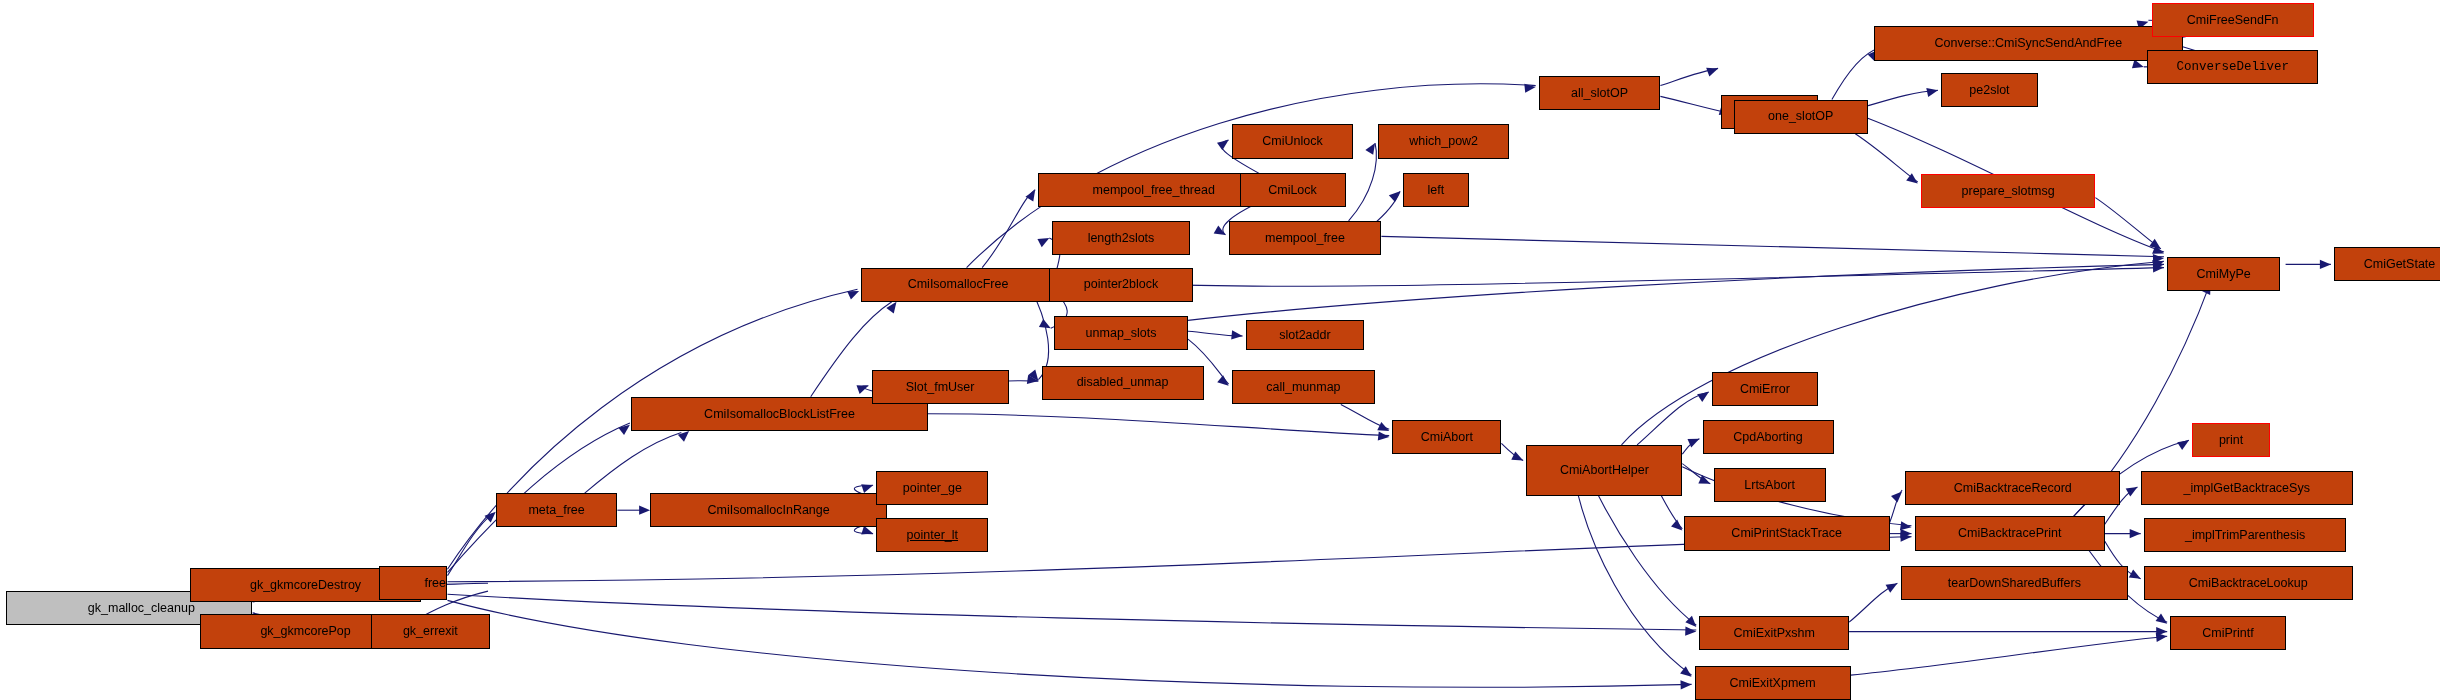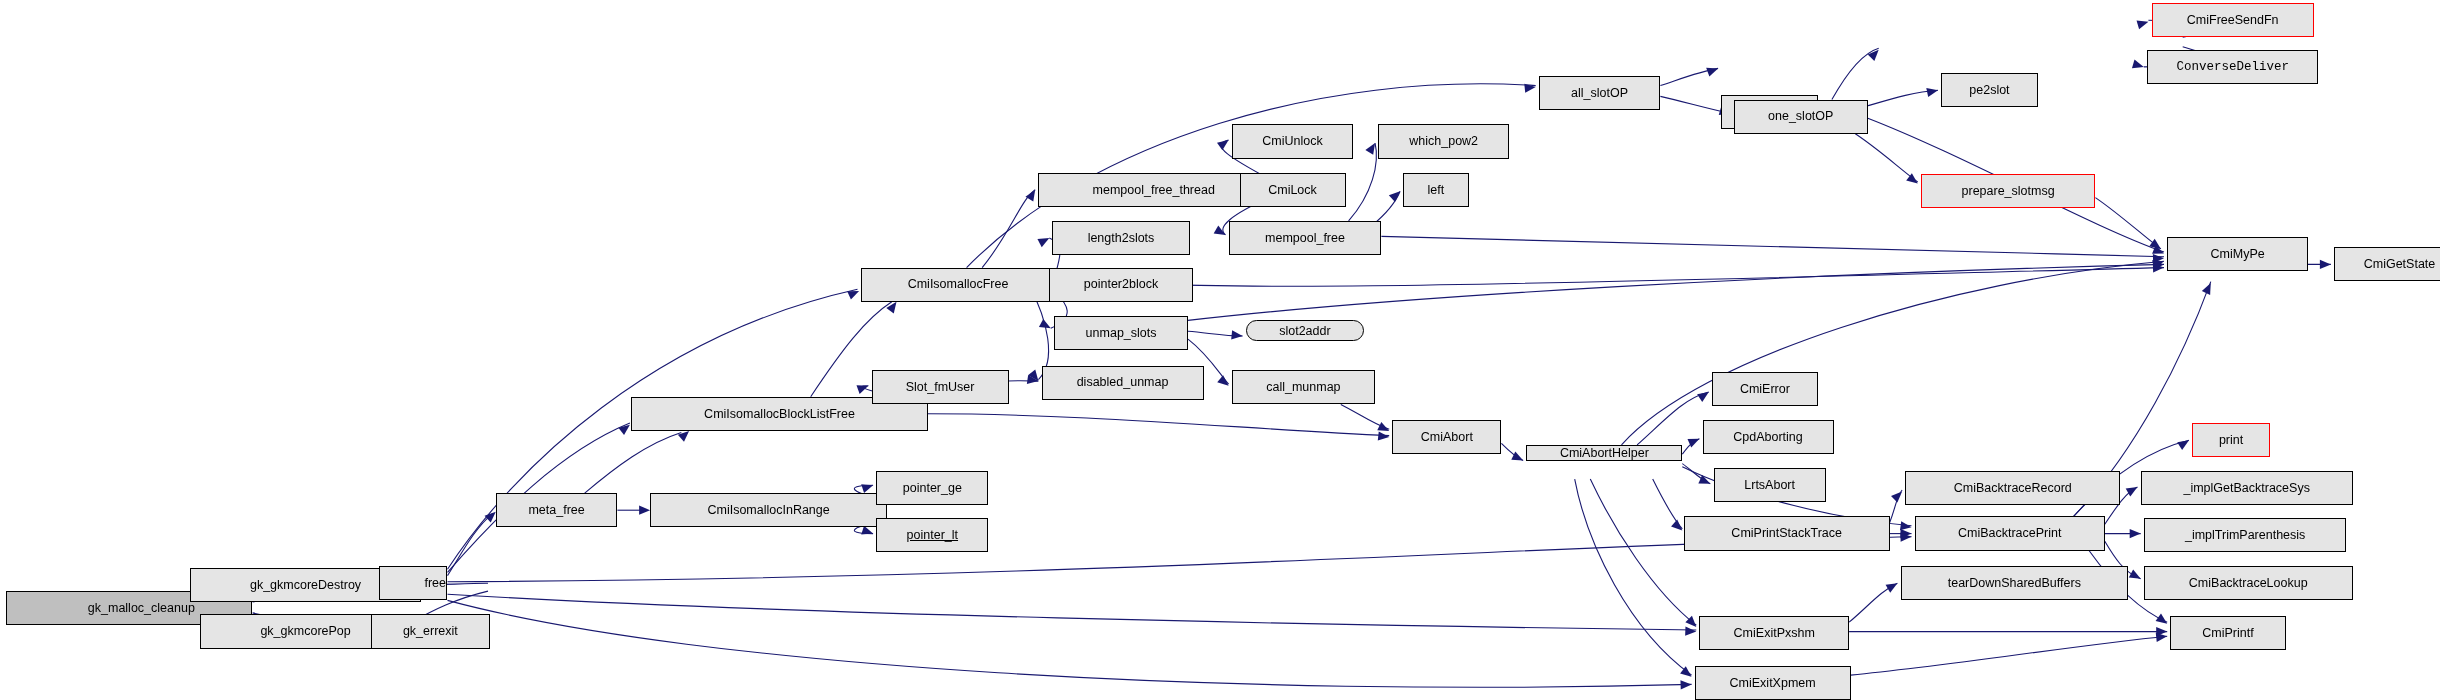--- a/index.html
+++ b/index.html
@@ -1,19 +1,19 @@
 <!DOCTYPE html>
 <html><head>
 <meta charset="utf-8">
 <style>
   html,body{margin:0;padding:0;background:#ffffff;}
   body{width:2440px;height:700px;font-family:"Liberation Sans",sans-serif;}
   #graph{position:relative;width:2440px;height:700px;overflow:hidden;}
   #edges{position:absolute;left:0;top:0;width:2440px;height:700px;}
-  .node{position:absolute;box-sizing:border-box;background:#e5e5e5;border:1px solid #000000;
+  .node{position:absolute;box-sizing:border-box;background:#c2410c;border:1px solid #000000;
         display:flex;align-items:center;justify-content:center;
         font-size:12.5px;color:#000000;line-height:1;white-space:nowrap;z-index:5;}
   .node.red{border-color:#ff0000;}
   .node.root{background:#bfbfbf;border-color:#000000;padding-left:24px;}
 </style>
 </head>
 <body>
 
 <div id="graph">
   <svg id="edges" viewBox="0 0 2440 700" preserveAspectRatio="none">
@@ -165,33 +165,34 @@
     <div class="node" style="left: 1038.4px; top: 172.7px; width: 230.7px; height: 34.2px;">mempool_free_thread</div>
     <div class="node" style="left: 1052.4px; top: 220.9px; width: 137.2px; height: 34.2px;">length2slots</div>
     <div class="node" style="left: 1049.3px; top: 267.6px; width: 143.4px; height: 34.2px;">pointer2block</div>
     <div class="node" style="left: 1054px; top: 315.8px; width: 134.1px; height: 34.2px;">unmap_slots</div>
     <div class="node" style="left: 1041.5px; top: 365.6px; width: 162.1px; height: 34.2px;">disabled_unmap</div>
     <div class="node" style="left: 1231.7px; top: 124.4px; width: 121.6px; height: 34.2px;">CmiUnlock</div>
     <div class="node" style="left: 1239.5px; top: 172.7px; width: 106px; height: 34.2px;">CmiLock</div>
     <div class="node" style="left: 1228.6px; top: 220.9px; width: 152.8px; height: 34.2px;">mempool_free</div>
     <div class="node" style="left: 1378.2px; top: 124.4px; width: 131px; height: 34.2px;">which_pow2</div>
     <div class="node" style="left: 1403.2px; top: 172.7px; width: 65.5px; height: 34.2px;">left</div>
-    <div class="node" style="left: 1245.7px; top: 320.4px; width: 118.5px; height: 21px; border-radius: 14px;">slot2addr</div>
+    <div class="node" style="left: 1245.7px; top: 320.4px; width: 118.5px; height: 30px;">slot2addr</div>
     <div class="node" style="left: 1231.7px; top: 370.2px; width: 143.4px; height: 34.2px;">call_munmap</div>
     <div class="node" style="left: 1538.8px; top: 76.2px; width: 121.6px; height: 34.2px;">all_slotOP</div>
     <div class="node" style="left: 1721.3px; top: 51.3px; width: 96.7px; height: 34.2px; margin-top: 44px;">slot2pe</div>
     <div class="node" style="left: 1733.7px; top: 99.6px; width: 134.1px; height: 34.2px;">one_slotOP</div>
     <div class="node" style="left: 1941.1px; top: 73.1px; width: 96.7px; height: 34.2px;">pe2slot</div>
     <div class="node red" style="left: 1920.8px; top: 174.2px; width: 174.6px; height: 34.2px;">prepare_slotmsg</div>
+    <div class="node" style="left: 1874px; top: 26.4px; width: 308.7px; height: 34.2px;">Converse::CmiSyncSendAndFree</div>
     <div class="node red" style="left: 2151.6px; top: 3.1px; width: 162.1px; height: 34.2px;">CmiFreeSendFn</div>
     <div class="node" style="left: 2146.9px; top: 49.8px; width: 171.5px; height: 34.2px; font-family: Liberation Mono, monospace;">ConverseDeliver</div>
-    <div class="node" style="left: 2167.2px; top: 237px; width: 141px; height: 34.2px;">CmiMyPe</div>
+    <div class="node" style="left: 2167.2px; top: 257px; width: 113px; height: 34.2px;">CmiMyPe</div>
     <div class="node" style="left: 2334px; top: 247.3px; width: 131px; height: 34.2px;">CmiGetState</div>
     <div class="node" style="left: 1392.3px; top: 420px; width: 109.1px; height: 34.2px;">CmiAbort</div>
-    <div class="node" style="left: 1526.4px; top: 444.9px; width: 155.9px; height: 16px;">CmiAbortHelper</div>
+    <div class="node" style="left: 1526.4px; top: 444.9px; width: 155.9px; height: 51px;">CmiAbortHelper</div>
     <div class="node" style="left: 1711.9px; top: 371.8px; width: 106px; height: 34.2px;">CmiError</div>
     <div class="node" style="left: 1702.5px; top: 420px; width: 131px; height: 34.2px;">CpdAborting</div>
     <div class="node" style="left: 1713.5px; top: 468.2px; width: 112.3px; height: 34.2px;">LrtsAbort</div>
     <div class="node" style="left: 1683.8px; top: 516.4px; width: 205.8px; height: 34.2px;">CmiPrintStackTrace</div>
     <div class="node" style="left: 1905.2px; top: 471.3px; width: 215.2px; height: 34.2px;">CmiBacktraceRecord</div>
     <div class="node" style="left: 1914.6px; top: 516.4px; width: 190.2px; height: 34.2px;">CmiBacktracePrint</div>
     <div class="node" style="left: 1900.5px; top: 566.2px; width: 227.6px; height: 34.2px;">tearDownSharedBuffers</div>
     <div class="node red" style="left: 2192.1px; top: 423.1px; width: 78px; height: 34.2px;">print</div>
     <div class="node" style="left: 2140.7px; top: 471.3px; width: 212px; height: 34.2px;">_implGetBacktraceSys</div>
     <div class="node" style="left: 2143.8px; top: 518px; width: 202.7px; height: 34.2px;">_implTrimParenthesis</div>

